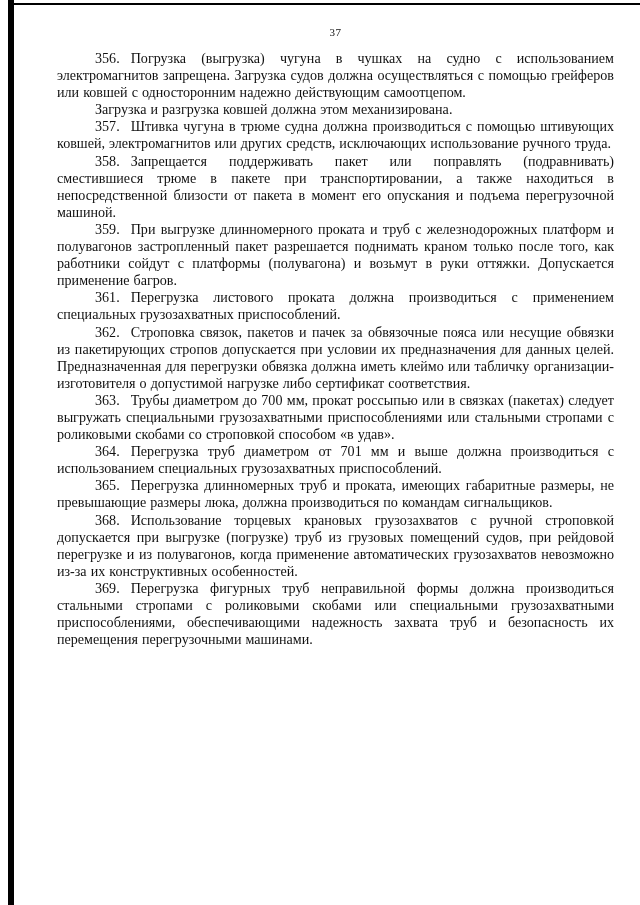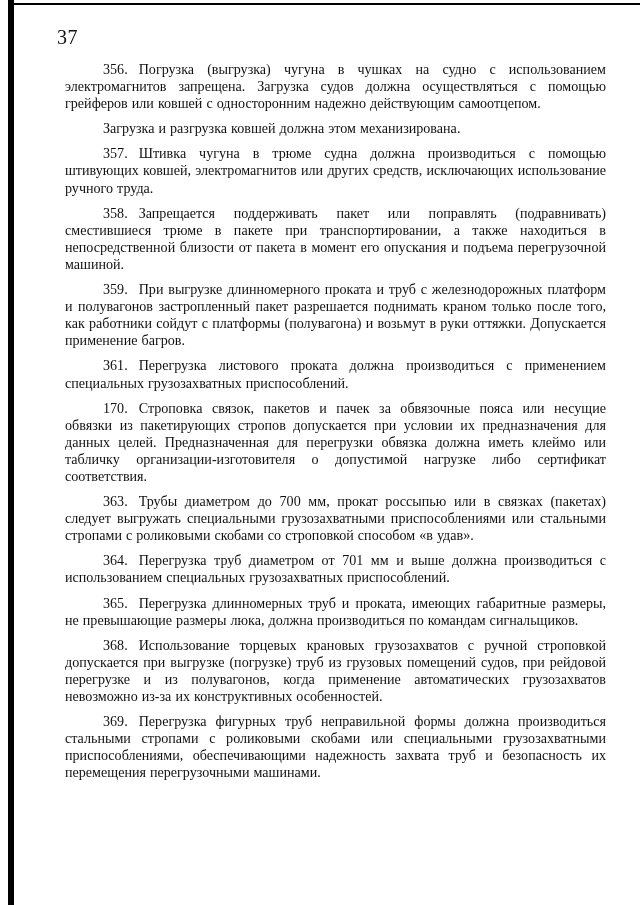--- a/index.html
+++ b/index.html
@@ -33,31 +33,31 @@
       height: 2px;
       background: #000;
     }
     .page-content {
       position: absolute;
       left: 57px;
       top: 26px;
       width: 557px;
     }
     .page-number {
-      text-align: left;
-      font-size: 20px;
+      text-align: center;
+      font-size: 11px;
       margin: 0 0 12px 0;
       letter-spacing: 0.5px;
     }
     .document-body {
       font-size: 14.1px;
       line-height: 17.1px;
     }
     .para {
-      margin: 8px;
+      margin: 0;
       text-align: justify;
       text-indent: 38px;
       word-spacing: 0.5px;
       font-family: Liberation Serif, serif;
     }
     .para-num {
       margin-right: 11px;
     }
   </style>
 </head>
@@ -75,21 +75,21 @@
 
   <p class="para"><span class="para-num">357.</span><span class="para-text">Штивка чугуна в трюме судна должна производиться с помощью штивующих ковшей, электромагнитов или других средств, исключающих использование ручного труда.</span></p>
 
   <p class="para"><span class="para-num">358.</span><span class="para-text">Запрещается поддерживать пакет или поправлять (подравнивать) сместившиеся трюме в пакете при транспортировании, а также находиться в непосредственной близости от пакета в момент его опускания и подъема перегрузочной машиной.</span></p>
 
   <p class="para"><span class="para-num">359.</span><span class="para-text">При выгрузке длинномерного проката и труб с железнодорожных платформ и полувагонов застропленный пакет разрешается поднимать краном только после того, как работники сойдут с платформы (полувагона) и возьмут в руки оттяжки. Допускается применение багров.</span></p>
 
 
   <p class="para"><span class="para-num">361.</span><span class="para-text">Перегрузка листового проката должна производиться с применением специальных грузозахватных приспособлений.</span></p>
 
-  <p class="para"><span class="para-num">170.</span><span class="para-text">Строповка связок, пакетов и пачек за обвязочные пояса или несущие обвязки из пакетирующих стропов допускается при условии их предназначения для данных целей. Предназначенная для перегрузки обвязка должна иметь клеймо или табличку организации-изготовителя о допустимой нагрузке либо сертификат соответствия.</span></p>
+  <p class="para"><span class="para-num">362.</span><span class="para-text">Строповка связок, пакетов и пачек за обвязочные пояса или несущие обвязки из пакетирующих стропов допускается при условии их предназначения для данных целей. Предназначенная для перегрузки обвязка должна иметь клеймо или табличку организации-изготовителя о допустимой нагрузке либо сертификат соответствия.</span></p>
 
   <p class="para"><span class="para-num">363.</span><span class="para-text">Трубы диаметром до 700 мм, прокат россыпью или в связках (пакетах) следует выгружать специальными грузозахватными приспособлениями или стальными стропами с роликовыми скобами со строповкой способом «в удав».</span></p>
 
   <p class="para"><span class="para-num">364.</span><span class="para-text">Перегрузка труб диаметром от 701 мм и выше должна производиться с использованием специальных грузозахватных приспособлений.</span></p>
 
   <p class="para"><span class="para-num">365.</span><span class="para-text">Перегрузка длинномерных труб и проката, имеющих габаритные размеры, не превышающие размеры люка, должна производиться по командам сигнальщиков.</span></p>
 
 
 
   <p class="para"><span class="para-num">368.</span><span class="para-text">Использование торцевых крановых грузозахватов с ручной строповкой допускается при выгрузке (погрузке) труб из грузовых помещений судов, при рейдовой перегрузке и из полувагонов, когда применение автоматических грузозахватов невозможно из-за их конструктивных особенностей.</span></p>

